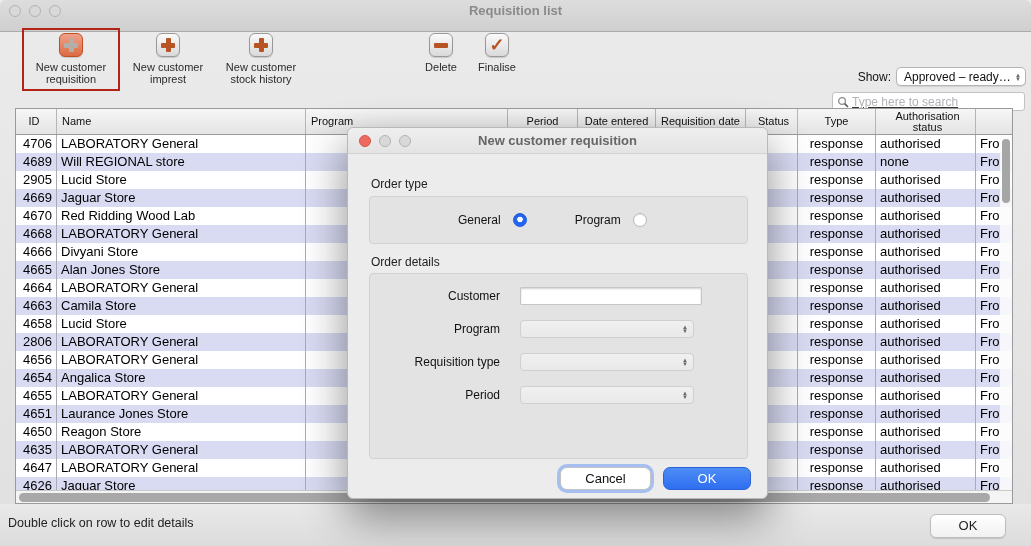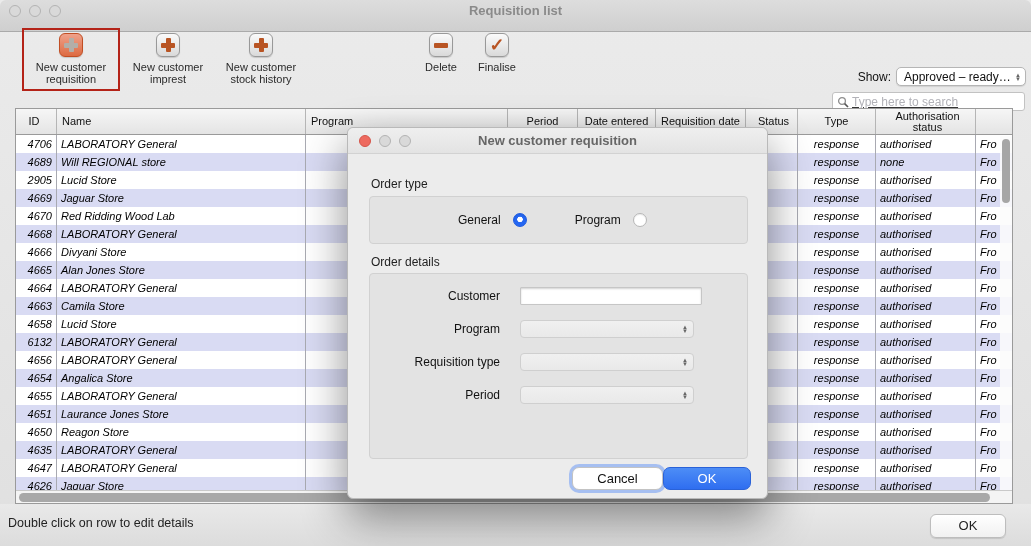--- a/index.html
+++ b/index.html
@@ -60,21 +60,21 @@
   .magicon { margin-right:3px; flex:0 0 auto; }
 
   
   .table { position:absolute; left:15px; top:108px; width:998px; height:396px;
     background:#fff; border:1px solid #9a9a9a; overflow:hidden; }
   .thead { display:flex; height:26px; background:linear-gradient(#f6f6f6,#e4e4e4);
     border-bottom:1px solid #9a9a9a; font-size:11px; color:#111; }
   .th { display:flex; align-items:center; justify-content:center; text-align:center;
     border-right:1px solid #b5b5b5; line-height:11px; overflow:hidden; }
   .th.left { justify-content:flex-start; padding-left:5px; text-align:left; }
-  .trow { display:flex; height:18px; line-height:18px; font-size:11px; color:#000;font-style:italic; }
+  .trow { display:flex; height:18px; line-height:18px; font-size:13px; color:#000; }
   .trow.alt { background:#d9dbf3; }
   .tcell { border-right:1px solid #a9aab2; overflow:hidden; white-space:nowrap; }
   .c-id       { width:41px;  text-align:right; padding-right:4px; }
   .c-name     { width:249px; padding-left:4px; }
   .c-program  { width:202px; padding-left:4px; }
   .c-period   { width:70px;  text-align:center; }
   .c-date_entered { width:78px; text-align:center; }
   .c-req_date { width:90px;  text-align:center; }
   .c-status   { width:52px;  padding-left:4px; }
   .c-type     { width:78px;  text-align:center; }
@@ -126,21 +126,21 @@
     border-color:#1d5ae0; }
   .frow { display:flex; align-items:center; height:18px; margin:0 0 15px 0; }
   .frow .flabel { width:130px; text-align:right; font-size:12px; color:#111; }
   .textfield { margin-left:20px; width:182px; height:18px; background:#fff;
     border:1px solid #c6c6c6; box-shadow:inset 0 1px 2px rgba(0,0,0,.18);
     border-radius:1px; }
   .dropdown { margin-left:20px; width:174px; height:18px;
     background:linear-gradient(#f0f0f0,#e9e9e9); border:1px solid #cfcfcf;
     border-radius:4px; display:flex; align-items:center; justify-content:flex-end;
     padding-right:5px; }
-  .dlg-buttons { position:absolute; bottom:8px; right:16px; display:flex; }
+  .dlg-buttons { position:absolute; bottom:8px; right:16px; display:flex; gap:12px; }
   .btn-cancel { width:91px; height:23px; background:#fff; border:1px solid #c3c3c3;
     border-radius:7px; font-size:13px; color:#111; text-align:center; line-height:21px;
     box-shadow:0 0 0 3px rgba(110,155,245,.55); }
   .btn-ok { width:88px; height:23px; background:linear-gradient(#4d8df6,#2f6ef0);
     border:1px solid #2a62d8; border-radius:7px; font-size:13px; color:#fff;
     text-align:center; line-height:21px; }
 </style>
 </head>
 <body>
 
@@ -347,21 +347,21 @@
           <div class="tcell c-program"></div>
           <div class="tcell c-period"></div>
           <div class="tcell c-date_entered"></div>
           <div class="tcell c-req_date"></div>
           <div class="tcell c-status">sg</div>
           <div class="tcell c-type">response</div>
           <div class="tcell c-auth">authorised</div>
           <div class="tcell c-extra">Fro</div>
         </div>
         <div class="trow alt">
-          <div class="tcell c-id">6132</div>
+          <div class="tcell c-id">2806</div>
           <div class="tcell c-name">LABORATORY General</div>
           <div class="tcell c-program"></div>
           <div class="tcell c-period"></div>
           <div class="tcell c-date_entered"></div>
           <div class="tcell c-req_date"></div>
           <div class="tcell c-status">sg</div>
           <div class="tcell c-type">response</div>
           <div class="tcell c-auth">authorised</div>
           <div class="tcell c-extra">Fro</div>
         </div>

